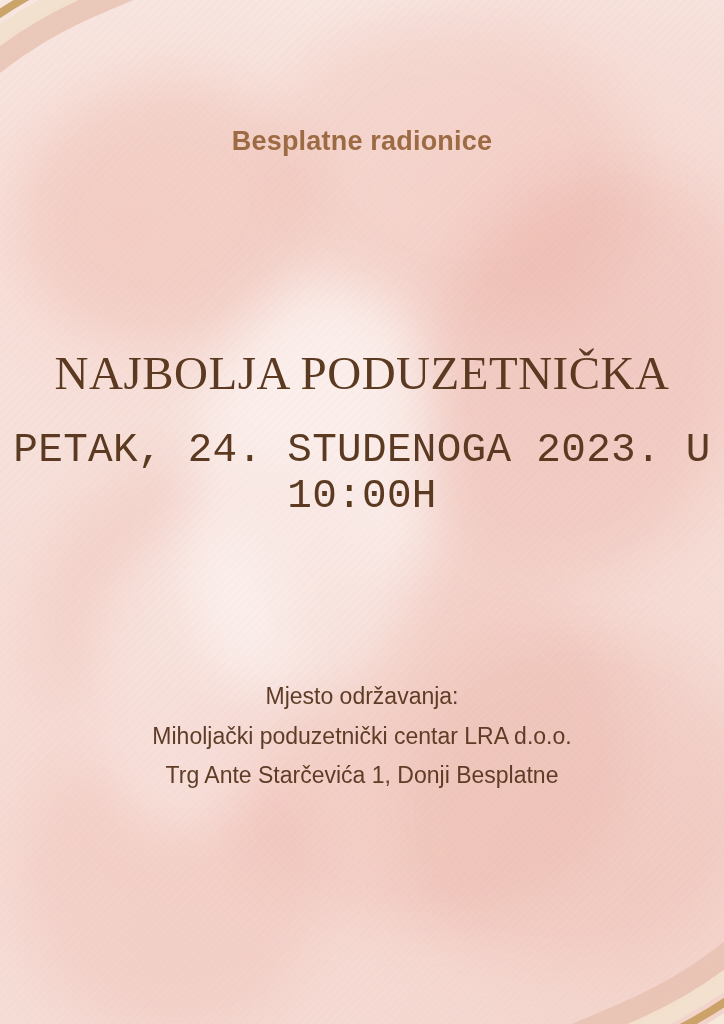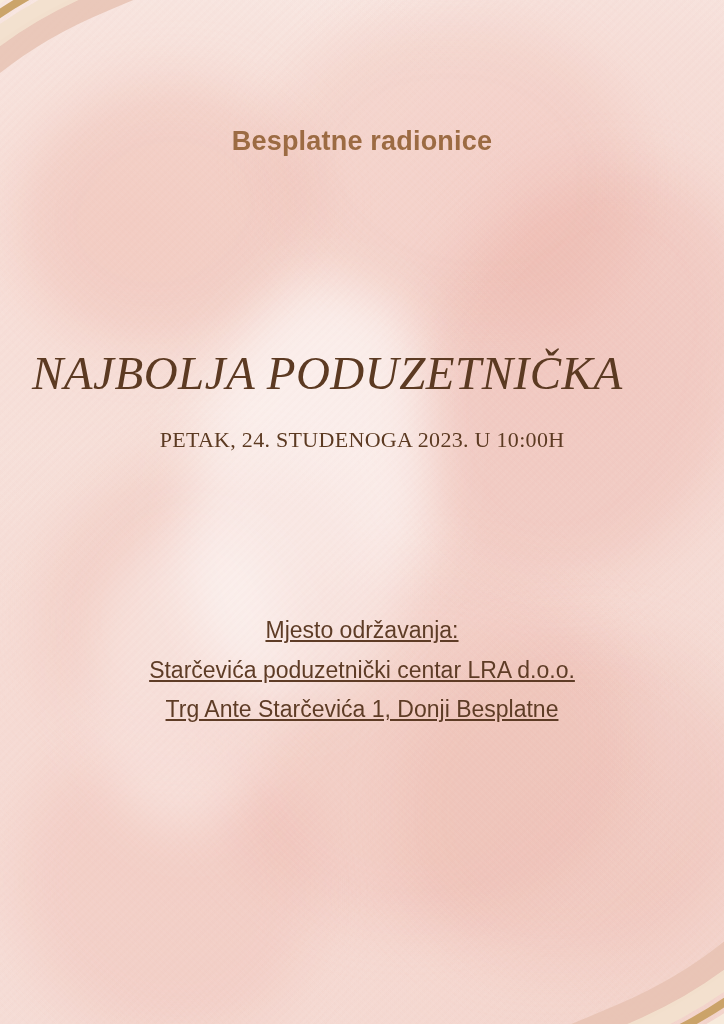--- a/index.html
+++ b/index.html
@@ -77,40 +77,40 @@
     color: #9c6b43;
     letter-spacing: .2px;
     text-align: center;
   }
   .headline {
     margin-top: 186px;
     font-family: "Liberation Serif", serif;
     font-size: 47px;
     line-height: 1.28;
     color: #5c3a22;
+    text-align: center;
     letter-spacing: .5px;
     width: 660px;
-    font-style: italic;
   }
   .datetime {
     margin-top: 24px;
-    font-family: Liberation Serif, serif;
-    font-size: 22px;
+    font-family: Liberation Mono, monospace;
+    font-size: 41px;
     color: #5c3a22;
     text-align: center;
     letter-spacing: .3px;
   }
   .venue {
     margin-top: 158px;
     text-align: center;
     color: #5e3c26;
     font-size: 23px;
     line-height: 1.72;
   }
-  .venue div { white-space: nowrap; text-decoration: underline; }
+  .venue div { white-space: nowrap; }
 </style>
 </head>
 <body>
 
 <div class="poster">
 
   <div class="bg-base"></div>
   <div class="wash w1"></div>
   <div class="wash w2"></div>
   <div class="wash w3"></div>
@@ -165,18 +165,18 @@
     <div class="eyebrow">Besplatne radionice</div>
 
     <div class="headline">
       <div>NAJBOLJA PODUZETNIČKA</div>
     </div>
 
     <div class="datetime">PETAK, 24. STUDENOGA 2023. U 10:00H</div>
 
     <div class="venue">
       <div>Mjesto održavanja:</div>
-      <div>Starčevića poduzetnički centar LRA d.o.o.</div>
+      <div>Miholjački poduzetnički centar LRA d.o.o.</div>
       <div>Trg Ante Starčevića 1, Donji Besplatne</div>
     </div>
   </div>
 
 </div>
 
 </body></html>

